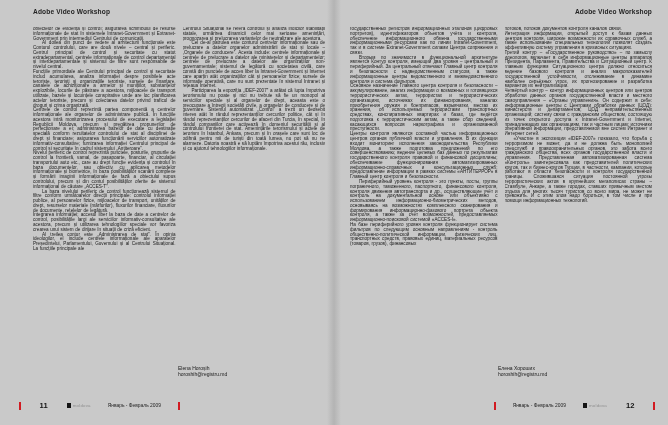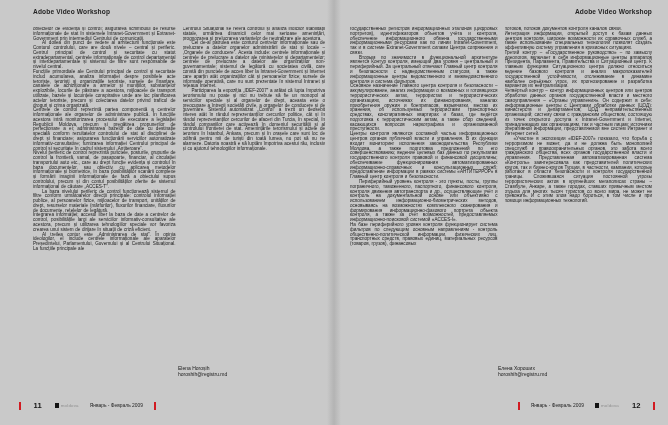--- a/index.html
+++ b/index.html
@@ -27,21 +27,21 @@
   .col{flex:1 1 0;height:360px;overflow:hidden;}
   .para{
     margin:0;font-size:4.6px;line-height:4.78px;text-align:justify;
     color:#1b1b1b;word-spacing:.3px;
   }
   .para.indent{text-indent:9px;}
   .author{position:absolute;top:365px;font-size:5px;line-height:6.2px;color:#1b1b1b;}
   .page-left  .author{left:178px;}
   .page-right .author{left:164px;}
   .footer{
-    position:absolute;bottom:15px;display:flex;align-items:center;gap:11px;
+    position:absolute;bottom:15px;display:flex;align-items:center;gap:17px;
     font-size:5px;color:#2a2a2a;white-space:nowrap;
   }
   .page-left  .footer{left:19px;}
   .page-right .footer{right:13px;}
   .redbar{width:1.6px;height:8px;background:var(--accent,#d11a21);flex:0 0 auto;}
   .pagenum{font-size:7.6px;font-weight:bold;color:#141414;padding:0 2px;}
   .logo{display:flex;align-items:center;gap:1.5px;}
   .logo-mark{width:4.6px;height:4.6px;background:#141414;flex:0 0 auto;}
   .logo-text{font-size:4.4px;color:#909090;letter-spacing:.2px;}
   .issue-date{font-size:4.9px;color:#242424;}

